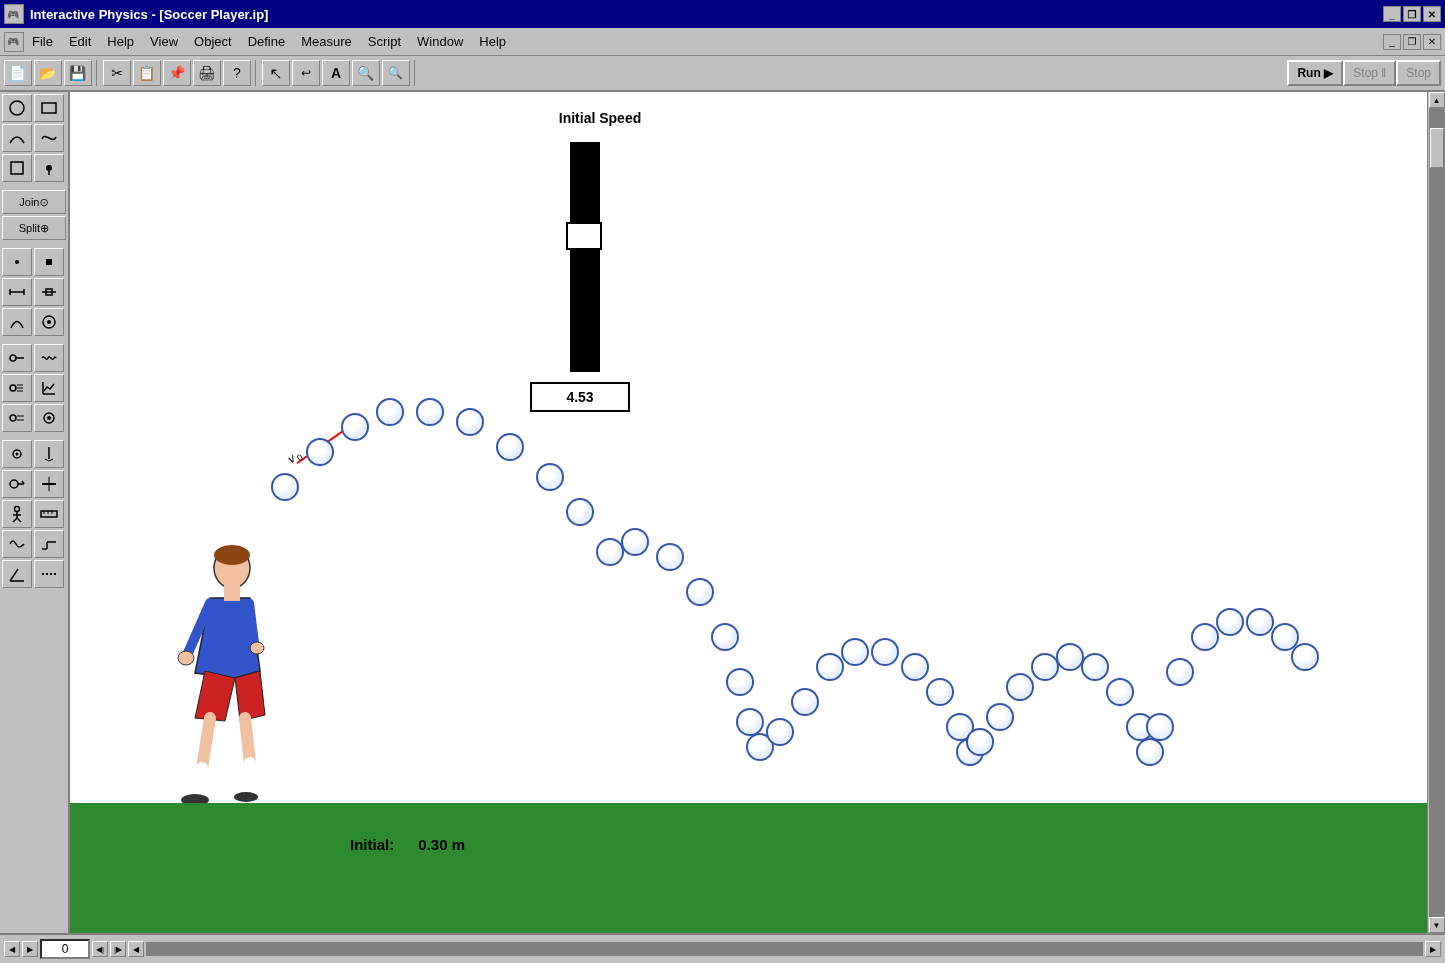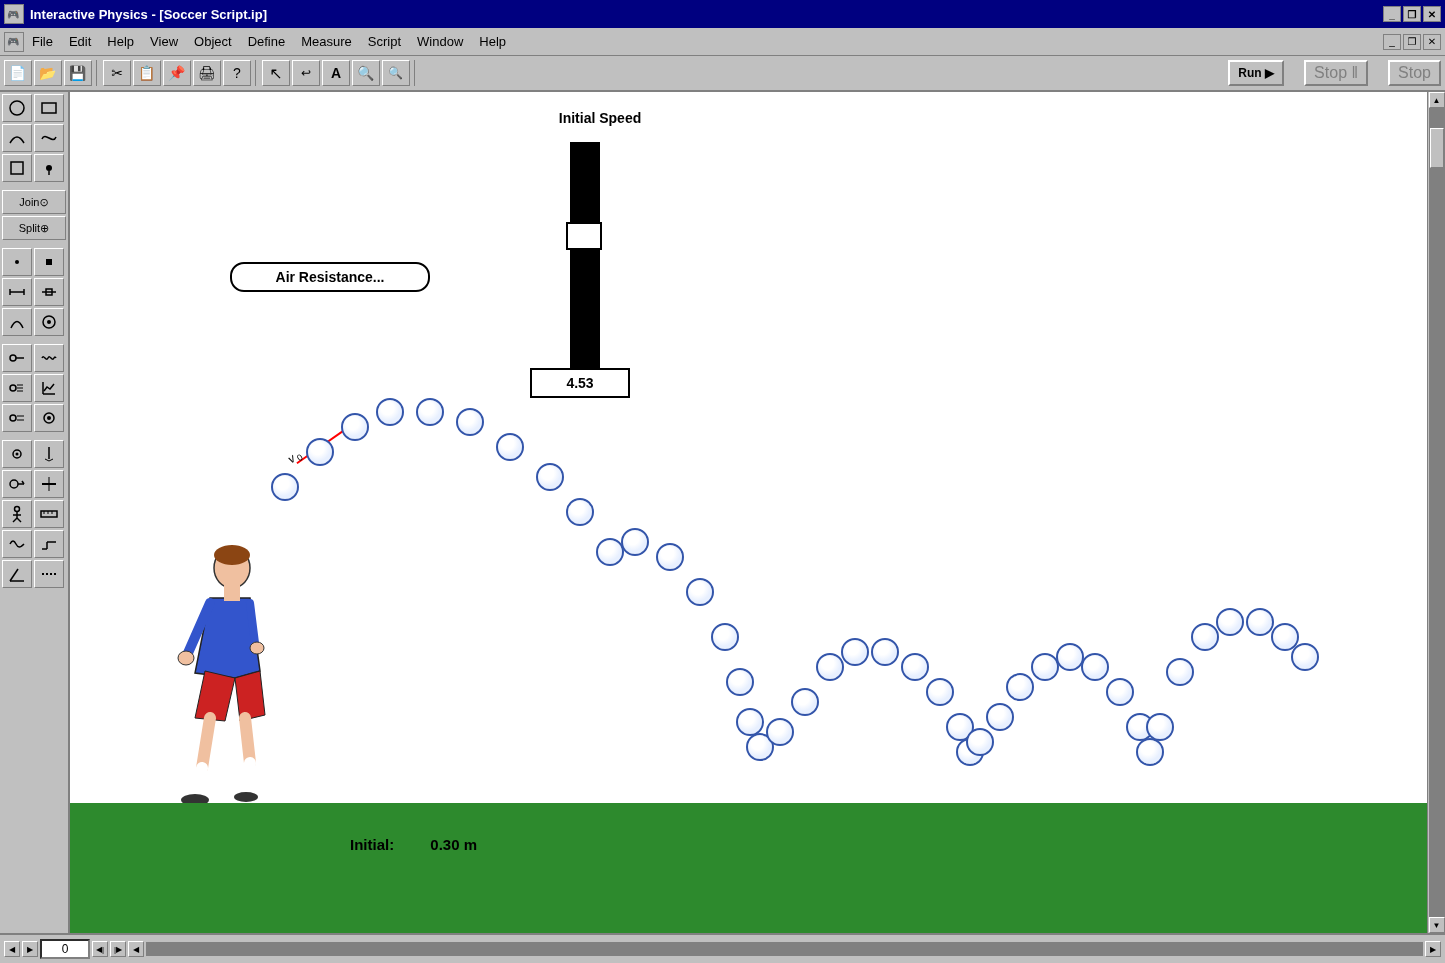--- a/index.html
+++ b/index.html
@@ -70,21 +70,21 @@
 
     .run-btn {
       padding: 2px 8px; height: 26px; background: #c0c0c0;
       border: 2px solid; border-color: #ffffff #808080 #808080 #ffffff;
       cursor: pointer; font-size: 12px; font-weight: bold;
       display: flex; align-items: center; gap: 4px;
     }
     .stop-btn {
       padding: 2px 8px; height: 26px; background: #c0c0c0;
       border: 2px solid; border-color: #ffffff #808080 #808080 #ffffff;
-      cursor: pointer; font-size: 16px; color: #808080;
+      cursor: pointer; font-size: 12px; color: #808080;
     }
 
     
     #main-area {
       display: flex;
       height: calc(963px - 28px - 28px - 36px - 30px);
     }
 
     
     #left-toolbar {
@@ -212,21 +212,21 @@
       position: absolute;
       top: 80px;
       left: -4px;
       width: 36px;
       height: 28px;
       background: white;
       border: 2px solid black;
     }
     .speed-value {
       position: absolute;
-      top: 276px;
+      top: 290px;
       left: 460px;
       width: 100px;
       height: 30px;
       border: 2px solid black;
       background: white;
       display: flex;
       align-items: center;
       justify-content: center;
       font-size: 14px;
       font-weight: bold;
@@ -301,21 +301,21 @@
       transform: rotate(-35deg);
       transform-origin: left center;
     }
   </style>
 </head>
 <body>
 
 <div id="title-bar">
   <div id="title-bar-left">
     <div class="app-icon">🎮</div>
-    <span>Interactive Physics - [Soccer Script.ip]</span>
+    <span>Interactive Physics - [Soccer Player.ip]</span>
   </div>
   <div id="title-bar-right">
     <div class="title-btn">_</div>
     <div class="title-btn">❐</div>
     <div class="title-btn">✕</div>
   </div>
 </div>
 
 <div id="menu-bar">
   <div id="menu-bar-left">
@@ -352,21 +352,21 @@
     <div class="toolbar-btn">?</div>
   </div>
   <div class="toolbar-group">
     <div class="toolbar-btn" style="font-size:16px;">↖</div>
     <div class="toolbar-btn" style="font-size:12px;">↩</div>
     <div class="toolbar-btn" style="font-weight:bold;">A</div>
     <div class="toolbar-btn">🔍</div>
     <div class="toolbar-btn" style="font-size:12px;">🔍</div>
   </div>
   <div style="flex:1"></div>
-  <div style="display:flex; gap:20px; align-items:flex-start;">
+  <div style="display:flex; gap:0; align-items:flex-start;">
     <button class="run-btn">Run ▶</button>
     <button class="stop-btn">Stop ‖</button>
     <button class="stop-btn">Stop</button>
   </div>
 </div>
 
 <div id="main-area">
 
   <div id="left-toolbar">
     <div class="lt-row">
@@ -579,25 +579,24 @@
     <div class="ground"></div>
 
     <div class="initial-speed-label">Initial Speed</div>
 
     <div class="speed-slider">
       <div class="speed-slider-thumb"></div>
     </div>
 
     <div class="speed-value">4.53</div>
 
-    <div class="air-resistance-btn">Air Resistance...</div>
 
     <div class="distance-label">
       <span>Initial:</span>
-      <span style="margin-left: 32px;">0.30 m</span>
+      <span style="margin-left: 20px;">0.30 m</span>
     </div>
 
     <div class="velocity-arrow">
       <svg width="90" height="30">
         <defs>
           <marker id="arrowhead" markerWidth="6" markerHeight="6" refX="5" refY="3" orient="auto">
             <polygon points="0 0, 6 3, 0 6" fill="red"></polygon>
           </marker>
         </defs>
         <line x1="5" y1="15" x2="75" y2="15" stroke="red" stroke-width="2" marker-end="url(#arrowhead)"></line>

